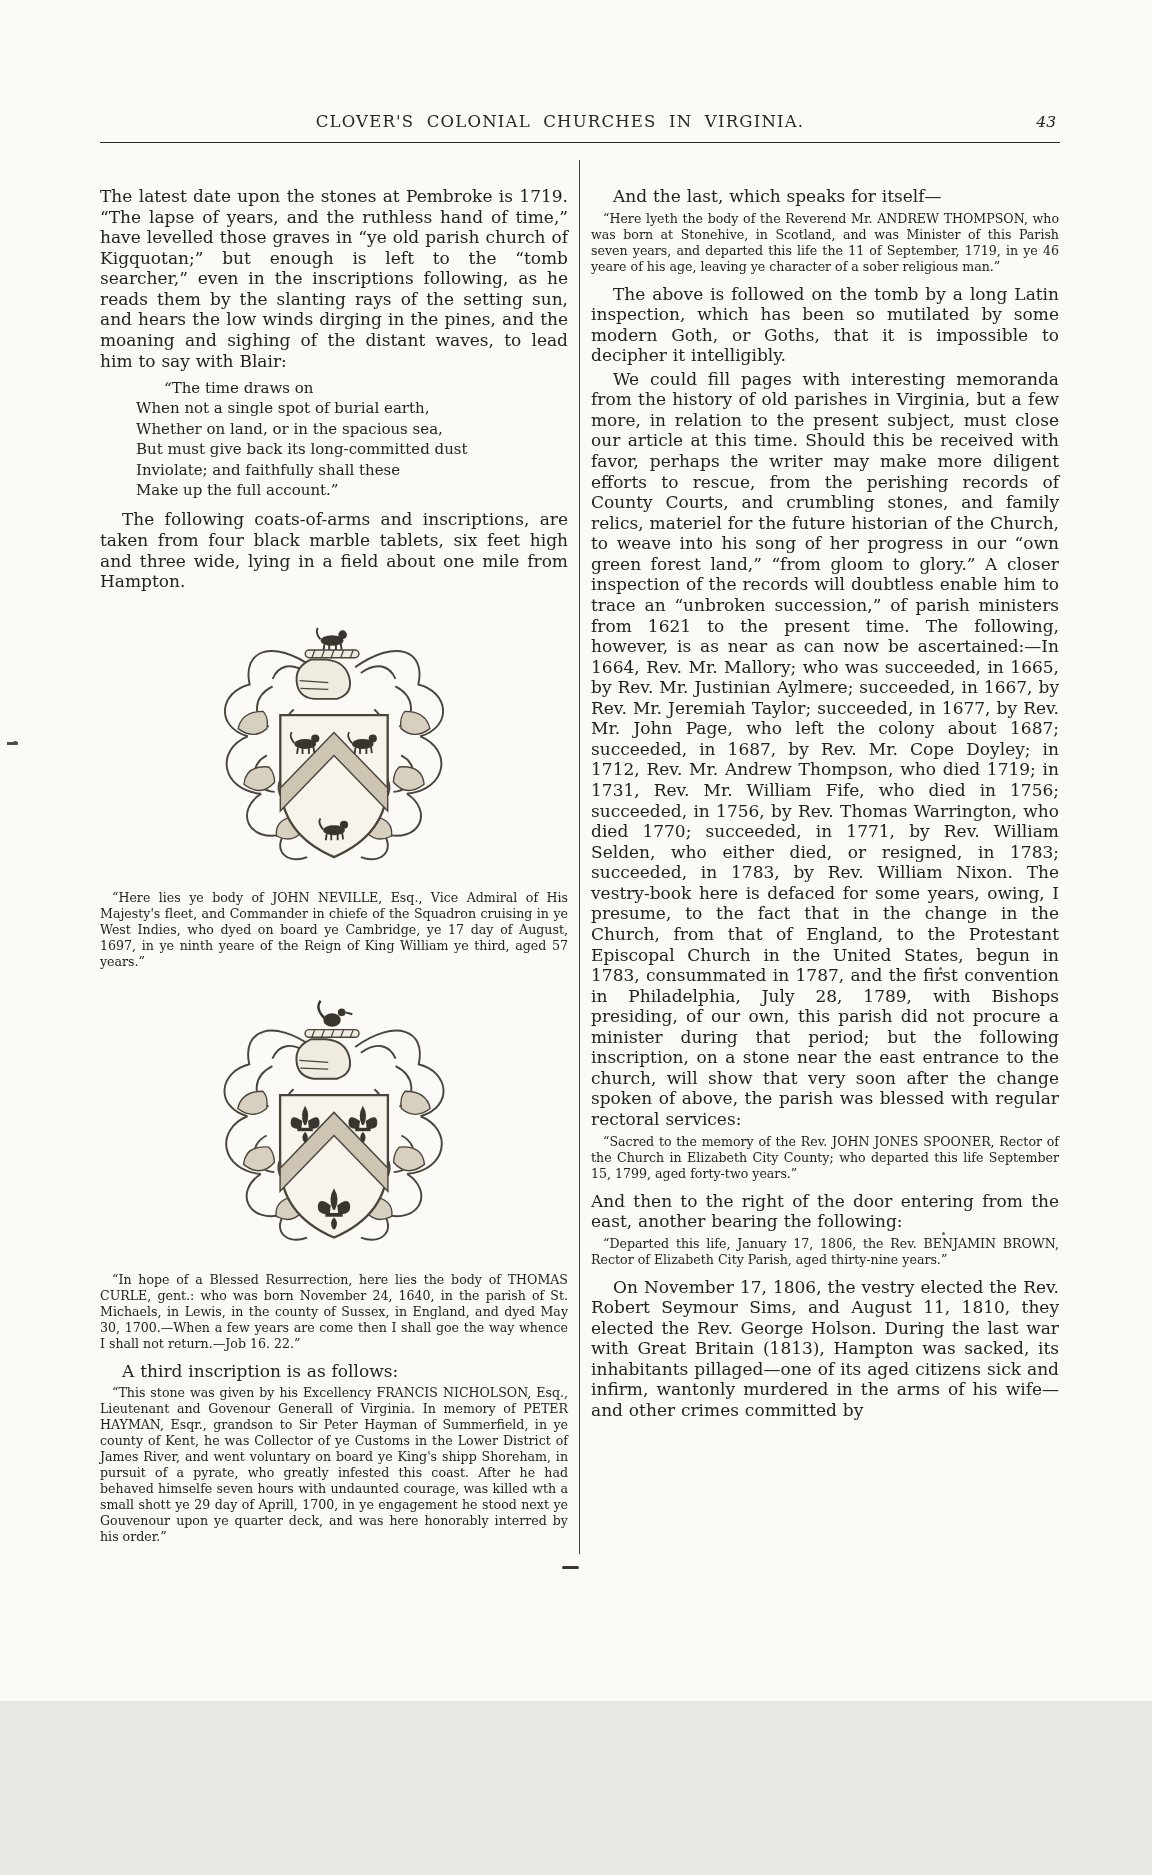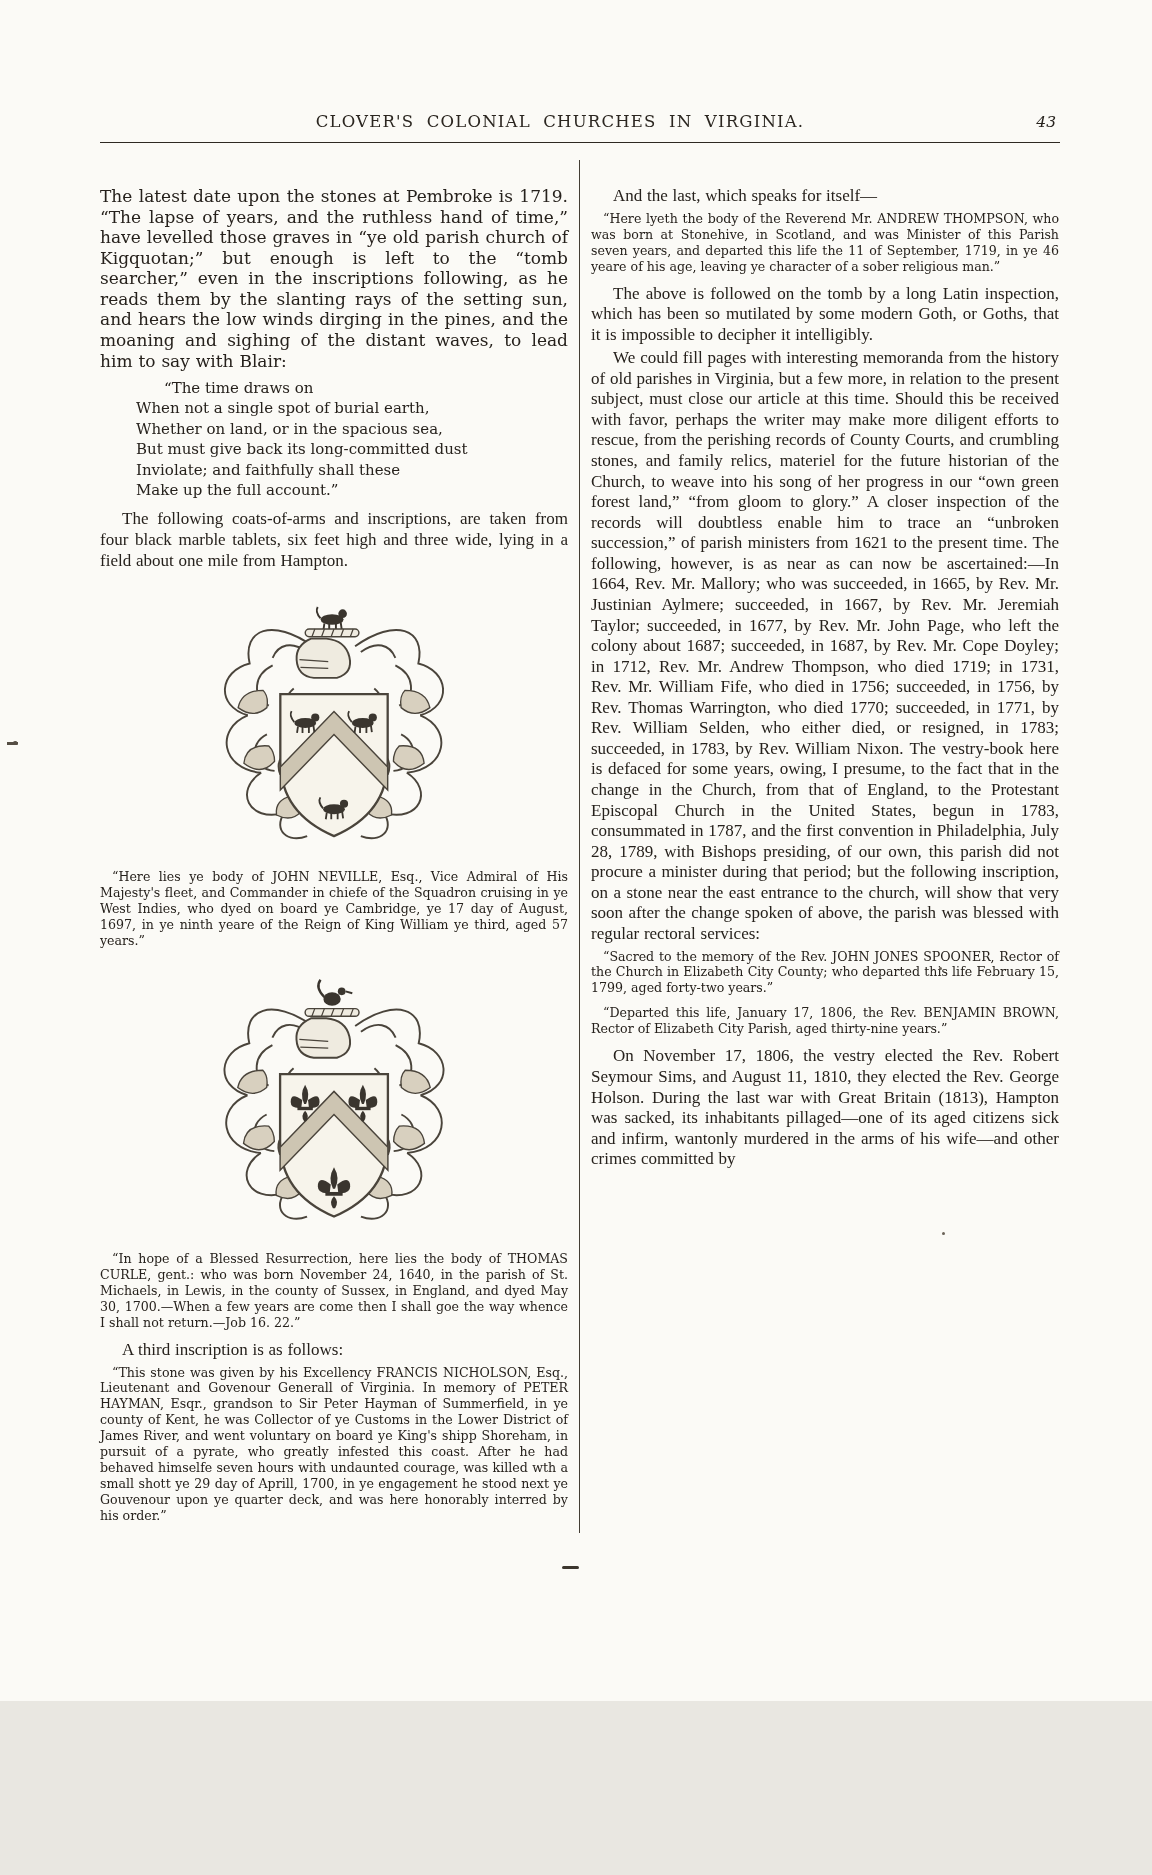--- a/index.html
+++ b/index.html
@@ -28,21 +28,21 @@
   .columns { display: flex; align-items: stretch; }
   .col { width: 468px; margin-top: 28px; }
   .col-divider { width: 1px; background: #433d34; margin: 2px 11px 0 11px; }
 
   
   p { margin: 0 0 3px 0; }
   .body-text {
     font-size: 17px; line-height: 1.21; text-align: justify;
     word-spacing: 0.5px;
   }
-  .indent { text-indent: 22px; font-family: Liberation Serif, serif; }
+  .indent { text-indent: 22px; }
   .verse { font-size: 15px; line-height: 1.36; margin: 7px 0 9px 36px; }
   .verse-line { white-space: nowrap; }
   .verse-line.first { margin-left: 28px; }
   .small-print {
     font-size: 12.6px; line-height: 1.27; text-align: justify;
     text-indent: 12px; margin: 4px 0 9px 0;
   }
   .arms-figure { text-align: center; margin: 12px 0 2px 0; }
   .arms-figure svg { display: inline-block; }
 
@@ -189,22 +189,23 @@
     <div class="col">
 
       <p class="body-text indent">And the last, which speaks for itself—</p>
 
       <p class="small-print">“Here lyeth the body of the Reverend Mr. ANDREW THOMPSON, who was born at Stonehive, in Scotland, and was Minister of this Parish seven years, and departed this life the 11 of September, 1719, in ye 46 yeare of his age, leaving ye character of a sober religious man.”</p>
 
       <p class="body-text indent">The above is followed on the tomb by a long Latin inspection, which has been so mutilated by some modern Goth, or Goths, that it is impossible to decipher it intelligibly.</p>
 
       <p class="body-text indent">We could fill pages with interesting memoranda from the history of old parishes in Virginia, but a few more, in relation to the present subject, must close our article at this time.  Should this be received with favor, perhaps the writer may make more diligent efforts to rescue, from the perishing records of County Courts, and crumbling stones, and family relics, materiel for the future historian of the Church, to weave into his song of her progress in our “own green forest land,” “from gloom to glory.”  A closer inspection of the records will doubtless enable him to trace an “unbroken succession,” of parish ministers from 1621 to the present time.  The following, however, is as near as can now be ascertained:—In 1664, Rev. Mr. Mallory; who was succeeded, in 1665, by Rev. Mr. Justinian Aylmere; succeeded, in 1667, by Rev. Mr. Jeremiah Taylor; succeeded, in 1677, by Rev. Mr. John Page, who left the colony about 1687; succeeded, in 1687, by Rev. Mr. Cope Doyley; in 1712, Rev. Mr. Andrew Thompson, who died 1719; in 1731, Rev. Mr. William Fife, who died in 1756; succeeded, in 1756, by Rev. Thomas Warrington, who died 1770; succeeded, in 1771, by Rev. William Selden, who either died, or resigned, in 1783; succeeded, in 1783, by Rev. William Nixon.  The vestry-book here is defaced for some years, owing, I presume, to the fact that in the change in the Church, from that of England, to the Protestant Episcopal Church in the United States, begun in 1783, consummated in 1787, and the first convention in Philadelphia, July 28, 1789, with Bishops presiding, of our own, this parish did not procure a minister during that period; but the following inscription, on a stone near the east entrance to the church, will show that very soon after the change spoken of above, the parish was blessed with regular rectoral services:</p>
 
-      <p class="small-print">“Sacred to the memory of the Rev. JOHN JONES SPOONER, Rector of the Church in Elizabeth City County; who departed this life February 15, 1799, aged forty-two years.”</p>
-
+      <p class="small-print">“Sacred to the memory of the Rev. JOHN JONES SPOONER, Rector of the Church in Elizabeth City County; who departed this life September 15, 1799, aged forty-two years.”</p>
+
+      <p class="body-text">And then to the right of the door entering from the east, another bearing the following:</p>
 
       <p class="small-print">“Departed this life, January 17, 1806, the Rev. BENJAMIN BROWN, Rector of Elizabeth City Parish, aged thirty-nine years.”</p>
 
       <p class="body-text indent">On November 17, 1806, the vestry elected the Rev. Robert Seymour Sims, and August 11, 1810, they elected the Rev. George Holson.  During the last war with Great Britain (1813), Hampton was sacked, its inhabitants pillaged—one of its aged citizens sick and infirm, wantonly murdered in the arms of his wife—and other crimes committed by</p>
     </div>
   </div>
 
   <div class="margin-mark"></div>
   <div class="bottom-dash"></div>
   <div class="speck-1"></div>

